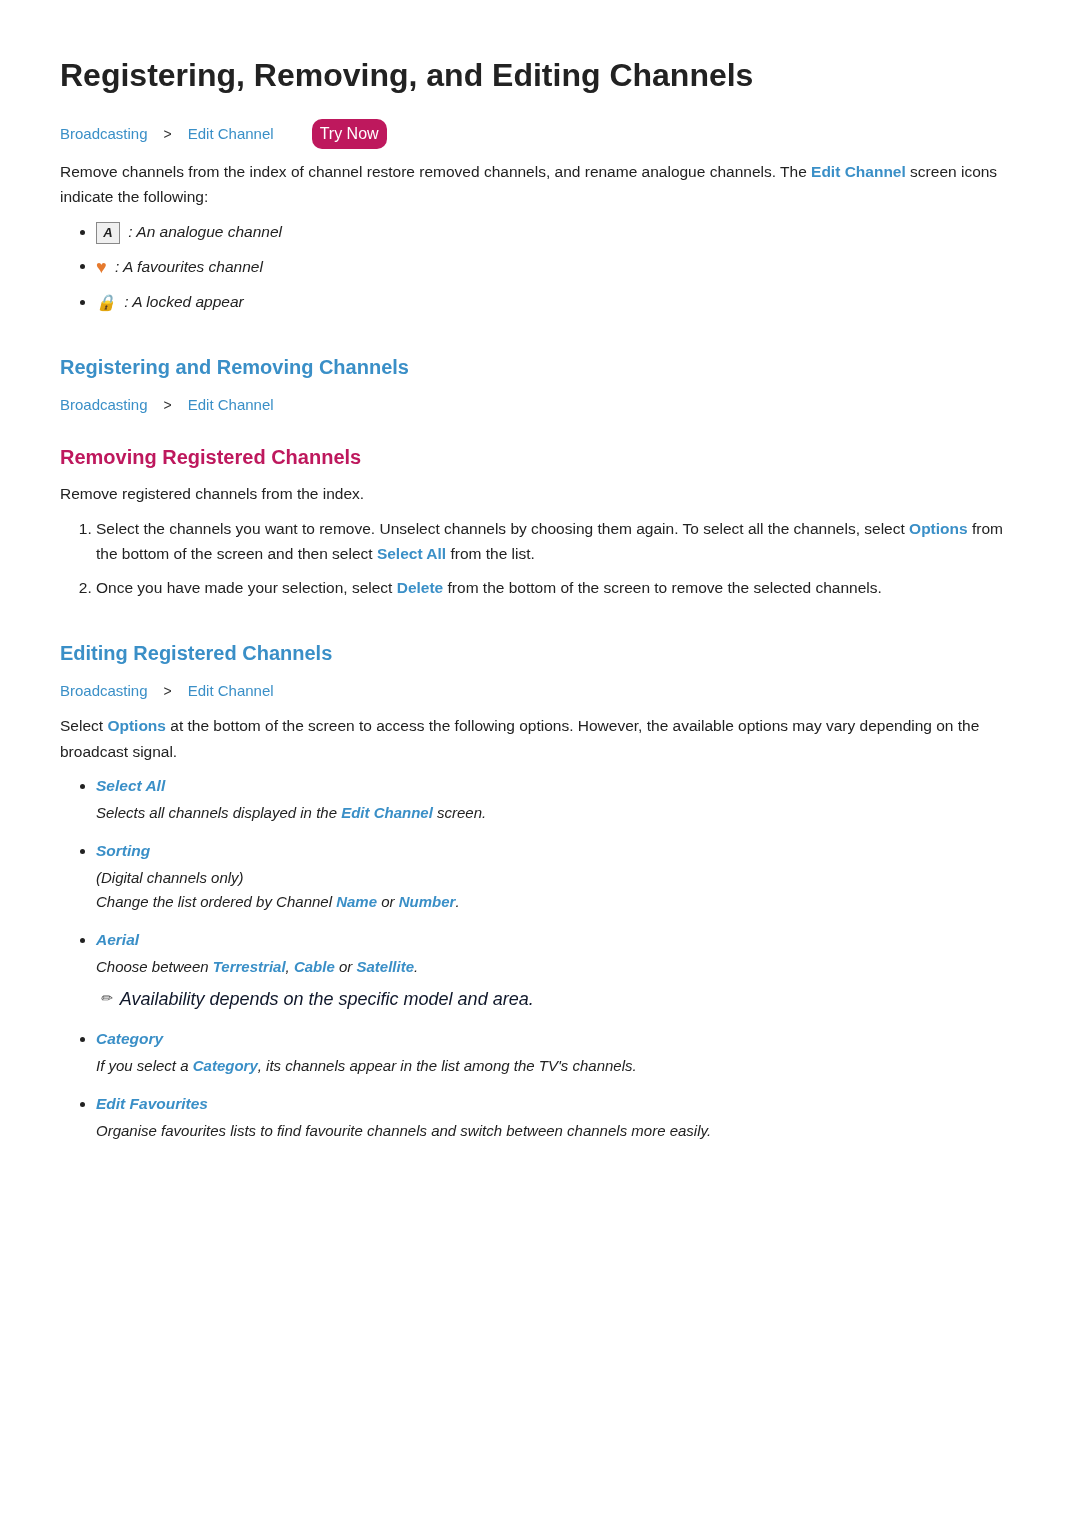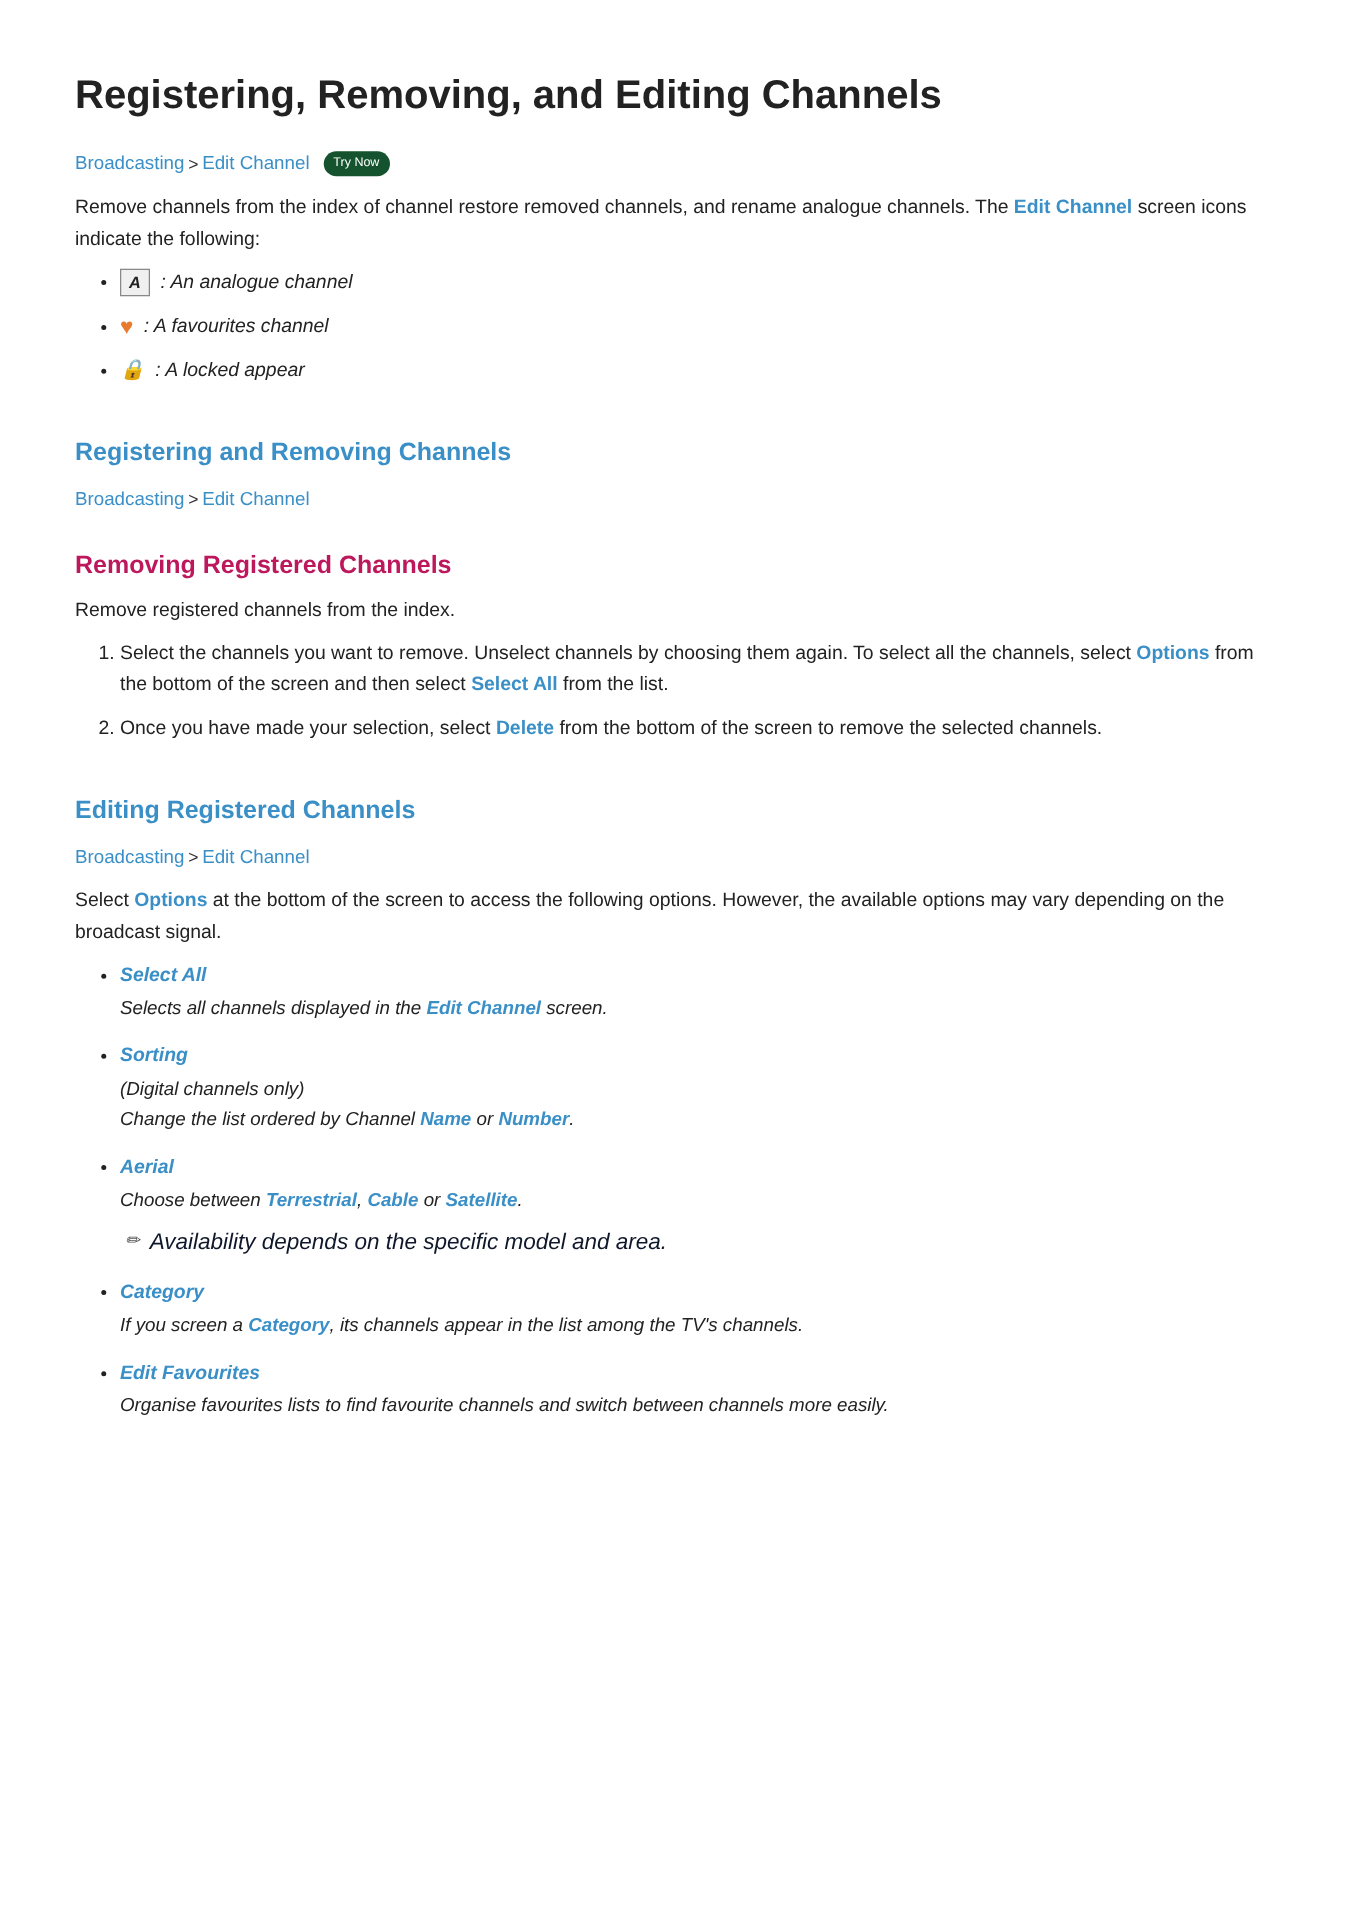--- a/index.html
+++ b/index.html
@@ -29,41 +29,41 @@
     h3 {
       font-size: 20px;
       font-weight: bold;
       color: #be185d;
       margin-top: 24px;
       margin-bottom: 8px;
     }
     .breadcrumb {
       display: flex;
       align-items: center;
-      gap: 3px;
+      gap: 16px;
       margin-bottom: 10px;
     }
     .breadcrumb-link {
       color: #3a8fc7;
       font-size: 15px;
       text-decoration: none;
       cursor: pointer;
     }
     .breadcrumb-separator {
       color: #333;
       font-size: 14px;
     }
     .try-now-badge {
       display: inline-block;
-      background: #14532d;
+      background: #be185d;
       color: #ffffff;
-      font-size: 10px;
+      font-size: 16px;
       padding: 2px 8px;
       border-radius: 10px;
-      margin-left: 8px;
+      margin-left: 22px;
       vertical-align: middle;
     }
     p {
       margin-bottom: 10px;
       font-size: 15.5px;
       line-height: 1.65;
     }
     .inline-link {
       color: #3a8fc7;
       font-weight: bold;
@@ -240,21 +240,21 @@
           <span class="note-text">Availability depends on the specific model and area.</span>
         </div>
       </div>
     </div>
   </li>
 
   <li>
     <div class="option-item">
       <span class="option-title">Category</span>
       <div class="option-desc">
-        <span>If you screen a </span><span class="inline-link">Category</span><span>, its channels appear in the list among the TV's channels.</span>
+        <span>If you select a </span><span class="inline-link">Category</span><span>, its channels appear in the list among the TV's channels.</span>
       </div>
     </div>
   </li>
 
   <li>
     <div class="option-item">
       <span class="option-title">Edit Favourites</span>
       <div class="option-desc">Organise favourites lists to find favourite channels and switch between channels more easily.</div>
     </div>
   </li>

